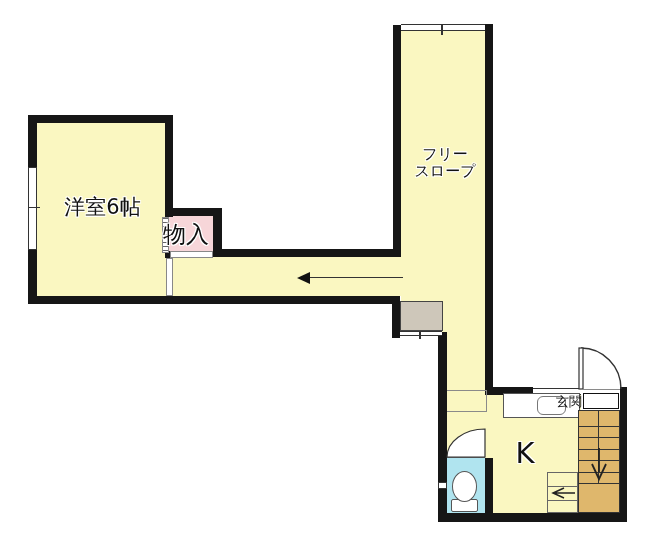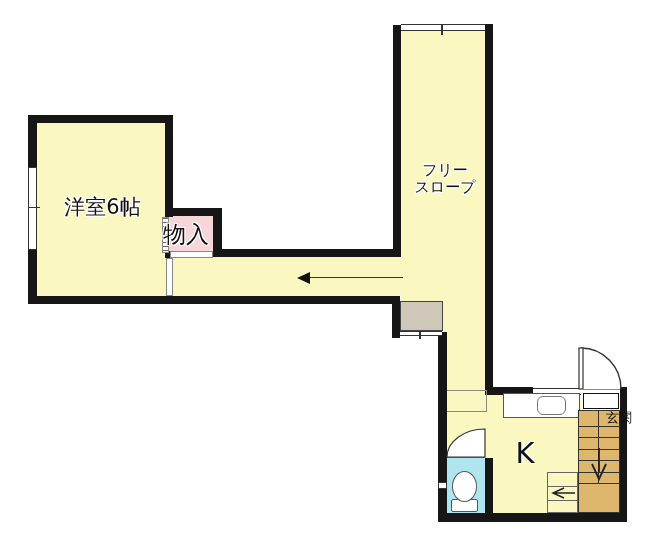--- a/index.html
+++ b/index.html
@@ -115,20 +115,20 @@
   <div class="fixt" style="left:451px;top:499px;width:27px;height:13px;border-radius:2px;"></div>
   <div class="fixt" style="left:452px;top:471px;width:25px;height:31px;border-radius:50%;"></div>
 
   <div class="thin" style="left:304px;top:277px;width:99px;height:1px;background:#333;"></div>
   <svg style="left:294px;top:269px;" width="18" height="18" viewBox="0 0 18 18">
     <path d="M16,3 L3,9 L16,15 Z" fill="#111"></path>
   </svg>
 
   <div class="label" style="left:40px;top:195px;width:125px;font-size:21px;font-weight:500;">洋室6帖</div>
   <div class="label" style="left:160px;top:221px;width:52px;font-size:23px;font-weight:500;">物入</div>
-  <div class="label" style="left:401px;top:162px;width:88px;font-size:15px;font-weight:500;">
+  <div class="label" style="left:401px;top:146px;width:88px;font-size:15px;font-weight:500;">
     <span>フリー</span><br>
     <span>スロープ</span>
   </div>
-  <div class="label" style="left:601px;top:395px;width:36px;font-size:13px;text-shadow:none;margin-top:16px;">玄関</div>
+  <div class="label" style="left:551px;top:395px;width:36px;font-size:13px;text-shadow:none;">玄関</div>
   <div class="label" style="left:506px;top:437px;width:38px;font-size:29px;font-weight:500;">K</div>
 
 </div>
 
 </body></html>

